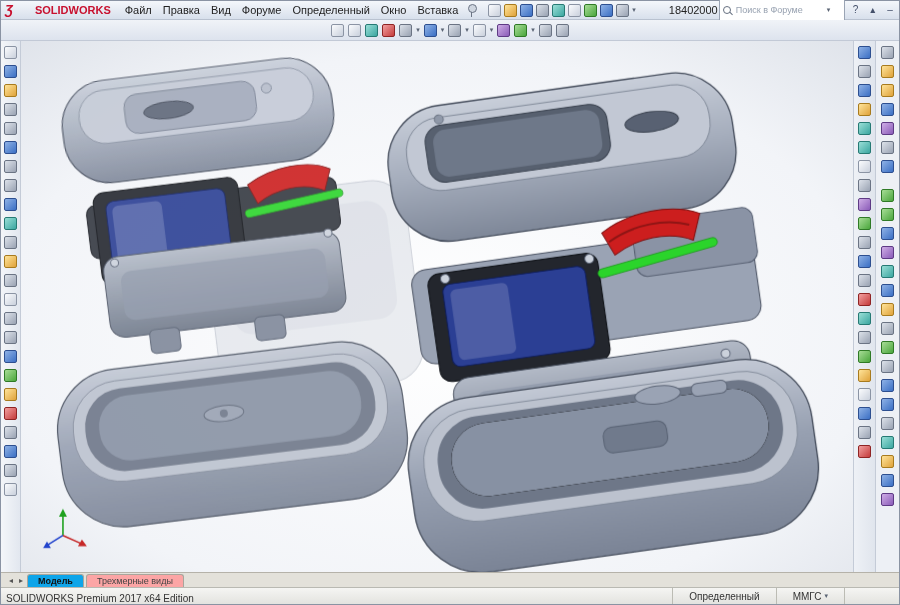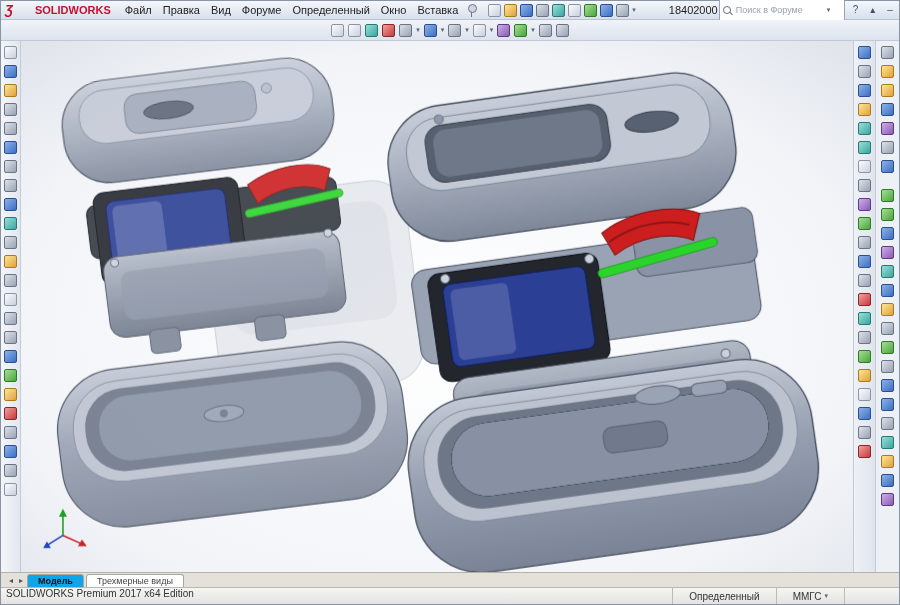--- a/index.html
+++ b/index.html
@@ -45,25 +45,25 @@
   .side.left{width:20px;flex:0 0 20px;background:linear-gradient(90deg,#f4f6f9,#e2e7ef);border-right:1px solid #c4cbd7;}
   .side.inner{width:22px;flex:0 0 22px;background:linear-gradient(90deg,#eef1f6,#e0e5ed);border-left:1px solid #c4cbd7;}
   .side.outer{width:24px;flex:0 0 24px;background:#edf0f5;border-left:1px solid #c4cbd7;}
   .gap{height:4px;flex:0 0 4px;}
   .viewport{flex:1;position:relative;min-width:0;}
   .viewport svg{position:absolute;inset:0;width:100%;height:100%;}
 
   
   .tabsbar{height:14px;flex:0 0 14px;background:#e3e1da;border-top:1px solid #b5b2a9;display:flex;align-items:flex-end;padding-left:6px;gap:2px;font-size:9px;}
   .tabnav{font-size:8px;color:#555;padding:0 2px;line-height:13px;}
-  .tab{padding:0 10px;line-height:12px;background:#ffffff;border:1px solid #a8a59c;border-bottom:none;border-radius:3px 3px 0 0;color:#444;white-space:nowrap;}
+  .tab{padding:0 10px;line-height:12px;background:#fca5a5;border:1px solid #a8a59c;border-bottom:none;border-radius:3px 3px 0 0;color:#444;white-space:nowrap;}
   .tab.active{background:#0ea5e9;font-weight:bold;color:#111;}
 
   
-  .statusbar{height:16px;flex:0 0 16px;background:linear-gradient(#f5f5f3,#e3e3df);border-top:1px solid #b9b9b2;display:flex;align-items:flex-start;font-size:10px;color:#333;padding-left:5px;}
+  .statusbar{height:16px;flex:0 0 16px;background:linear-gradient(#f5f5f3,#e3e3df);border-top:1px solid #b9b9b2;display:flex;align-items:flex-end;font-size:10px;color:#333;padding-left:5px;}
   .status-right{margin-left:auto;display:flex;height:100%;align-items:center;}
   .status-cell{border-left:1px solid #bcbcb4;padding:0 16px;height:100%;display:flex;align-items:center;gap:3px;white-space:nowrap;}
   .status-cell.empty{width:22px;}
 </style>
 </head>
 <body>
 
 <div class="app">
 
   <div class="titlebar">

